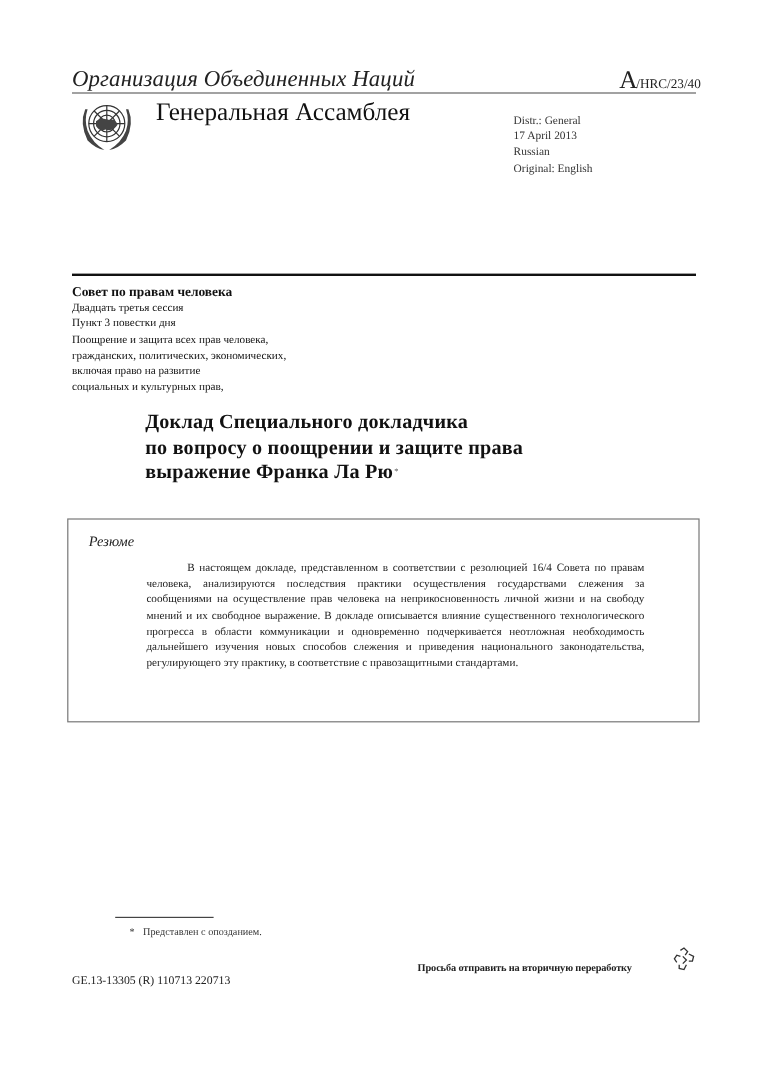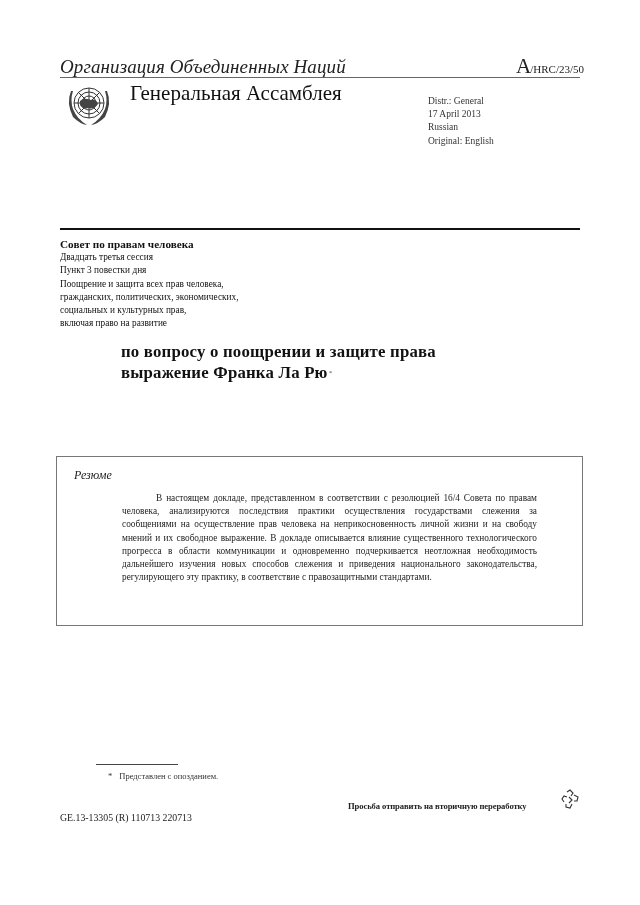--- a/index.html
+++ b/index.html
@@ -20,40 +20,40 @@
 
   .agenda { position: absolute; left: 60px; top: 237px; font-size: 9.3px; line-height: 13.3px; color: #111; }
   .agenda .council { font-size: 11.2px; font-weight: bold; line-height: 14px; }
   .agenda .bold { font-weight: normal; }
 
   .report-title { position: absolute; left: 121px; top: 342px; font-size: 16.8px; font-weight: bold;
                   line-height: 20.5px; color: #111; letter-spacing: 0.2px; }
   .report-title sup { font-size: 7px; font-weight: normal; vertical-align: 3px; margin-left: 1px; color: #555; }
 
   .summary-box { position: absolute; left: 56px; top: 432px; width: 527px; height: 170px;
-                 border: 1px solid #777; box-sizing: border-box; margin-top: 24px; }
+                 border: 1px solid #777; box-sizing: border-box; }
   .summary-heading { position: absolute; left: 17px; top: 11px; font-size: 12px; font-style: italic; color: #222; }
   .summary-text { position: absolute; left: 65px; top: 35px; width: 415px; font-size: 9.3px; line-height: 13.2px;
                   text-align: justify; color: #222; text-indent: 34px; }
 
   .fn-rule { position: absolute; left: 96px; width: 82px; top: 764px; border-top: 1px solid #444; }
   .footnote { position: absolute; left: 108px; top: 771px; font-size: 8.5px; color: #333; }
   .footnote .star { margin-right: 7px; }
 
   .job-number { position: absolute; left: 60px; top: 800px; font-size: 9.8px; color: #222; margin-top: 12px; }
   .recycle-text { position: absolute; left: 348px; top: 801px; font-size: 8.6px; font-weight: bold; color: #222; letter-spacing: -0.1px; }
   .recycle-icon { position: absolute; left: 559px; top: 788px; width: 22px; height: 22px; }
 </style>
 </head>
 <body>
 
 <div>
 
   <div class="org-name">Организация Объединенных Наций</div>
-  <div class="symbol"><span class="big">A</span><span>/HRC/23/50</span></div>
+  <div class="symbol"><span class="big">A</span><span>/HRC/23/40</span></div>
   <div class="rule-top"></div>
 
   <svg class="logo" viewBox="0 0 52 48">
     <g fill="none" stroke="#333" stroke-width="1">
       <circle cx="26" cy="22" r="15"></circle>
       <circle cx="26" cy="22" r="11"></circle>
       <circle cx="26" cy="22" r="7"></circle>
       <circle cx="26" cy="22" r="3"></circle>
       <line x1="26" y1="7" x2="26" y2="37"></line>
       <line x1="11" y1="22" x2="41" y2="22"></line>
@@ -76,25 +76,26 @@
   </div>
 
   <div class="rule-thick"></div>
 
   <div class="agenda">
     <div class="council">Совет по правам человека</div>
     <div class="bold">Двадцать третья сессия</div>
     <div>Пункт 3 повестки дня</div>
     <div class="bold">Поощрение и защита всех прав человека,</div>
     <div class="bold">гражданских, политических, экономических,</div>
+    <div class="bold">включая право на развитие</div>
     <div class="bold">социальных и культурных прав,</div>
-    <div class="bold">включая право на развитие</div>
   </div>
 
   <div class="report-title">
+    <div>Доклад Специального докладчика</div>
     <div>по вопросу о поощрении и защите права</div>
     <div><span>выражение Франка Ла Рю</span><sup>*</sup></div>
   </div>
 
   <div class="summary-box">
     <div class="summary-heading">Резюме</div>
     <div class="summary-text">В настоящем докладе, представленном в соответствии с резолюцией 16/4 Совета по правам человека, анализируются последствия практики осуществления государствами слежения за сообщениями на осуществление прав человека на неприкосновенность личной жизни и на свободу мнений и их свободное выражение. В докладе описывается влияние существенного технологического прогресса в области коммуникации и одновременно подчеркивается неотложная необходимость дальнейшего изучения новых способов слежения и приведения национального законодательства, регулирующего эту практику, в соответствие с правозащитными стандартами.</div>
   </div>
 
   <div class="fn-rule"></div>

